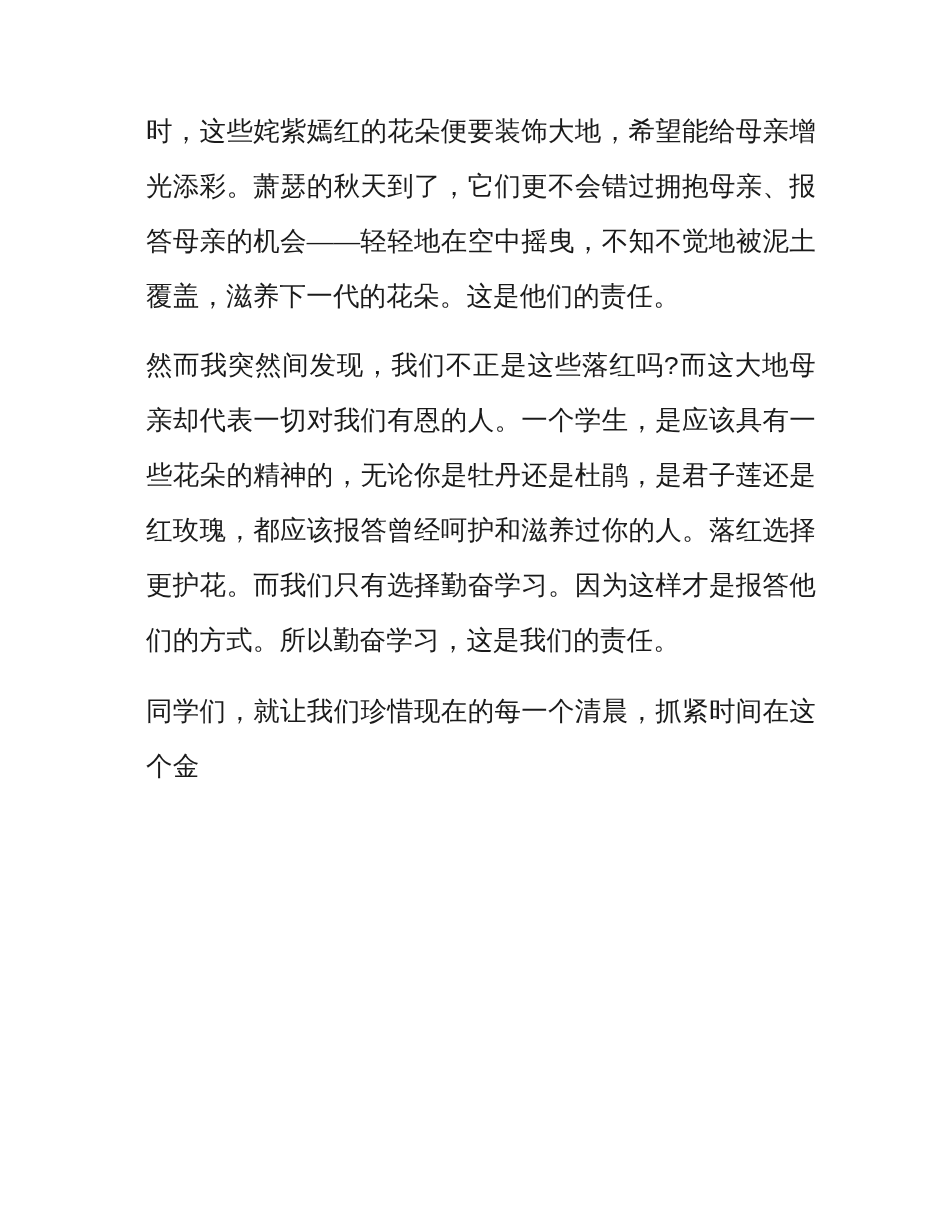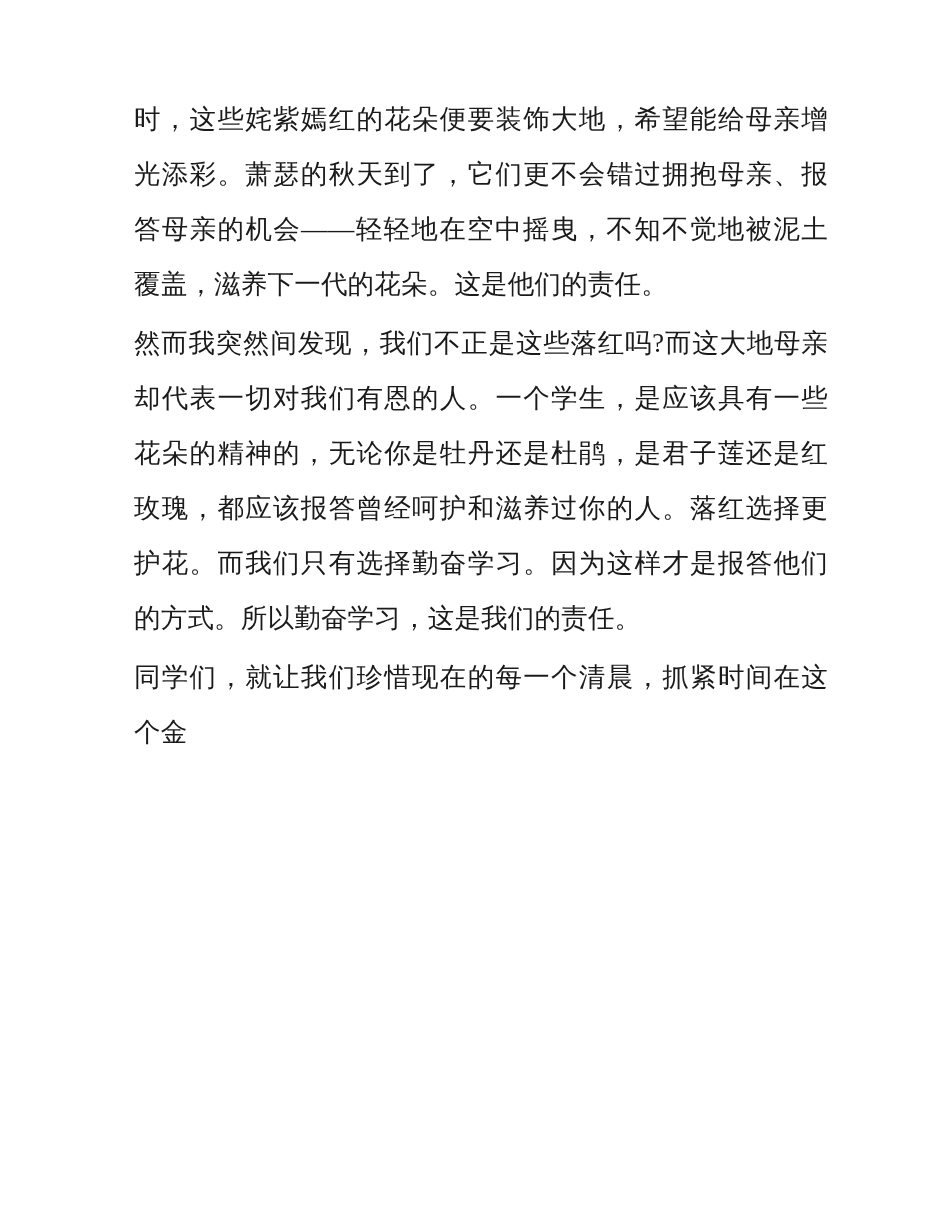--- a/index.html
+++ b/index.html
@@ -23,26 +23,27 @@
     background: #ffffff;
   }
   .doc-body {
     font-size: 26.5px;
     line-height: 55px;
     text-align: justify;
     text-justify: inter-ideograph;
     letter-spacing: 0.2px;
   }
   .para {
-    margin: 4px;
+    margin: 16px;
     text-indent: 0;
     white-space: normal;
   }
   .para + .para {
     margin-top: 0;
+    font-family: Liberation Mono, monospace;
   }
 </style>
 </head>
 <body>
 
 <div class="page">
   <div class="doc-body">
     <p class="para">时，这些姹紫嫣红的花朵便要装饰大地，希望能给母亲增光添彩。萧瑟的秋天到了，它们更不会错过拥抱母亲、报答母亲的机会——轻轻地在空中摇曳，不知不觉地被泥土覆盖，滋养下一代的花朵。这是他们的责任。</p>
     <p class="para">然而我突然间发现，我们不正是这些落红吗?而这大地母亲却代表一切对我们有恩的人。一个学生，是应该具有一些花朵的精神的，无论你是牡丹还是杜鹃，是君子莲还是红玫瑰，都应该报答曾经呵护和滋养过你的人。落红选择更护花。而我们只有选择勤奋学习。因为这样才是报答他们的方式。所以勤奋学习，这是我们的责任。</p>
     <p class="para">同学们，就让我们珍惜现在的每一个清晨，抓紧时间在这个金</p>

